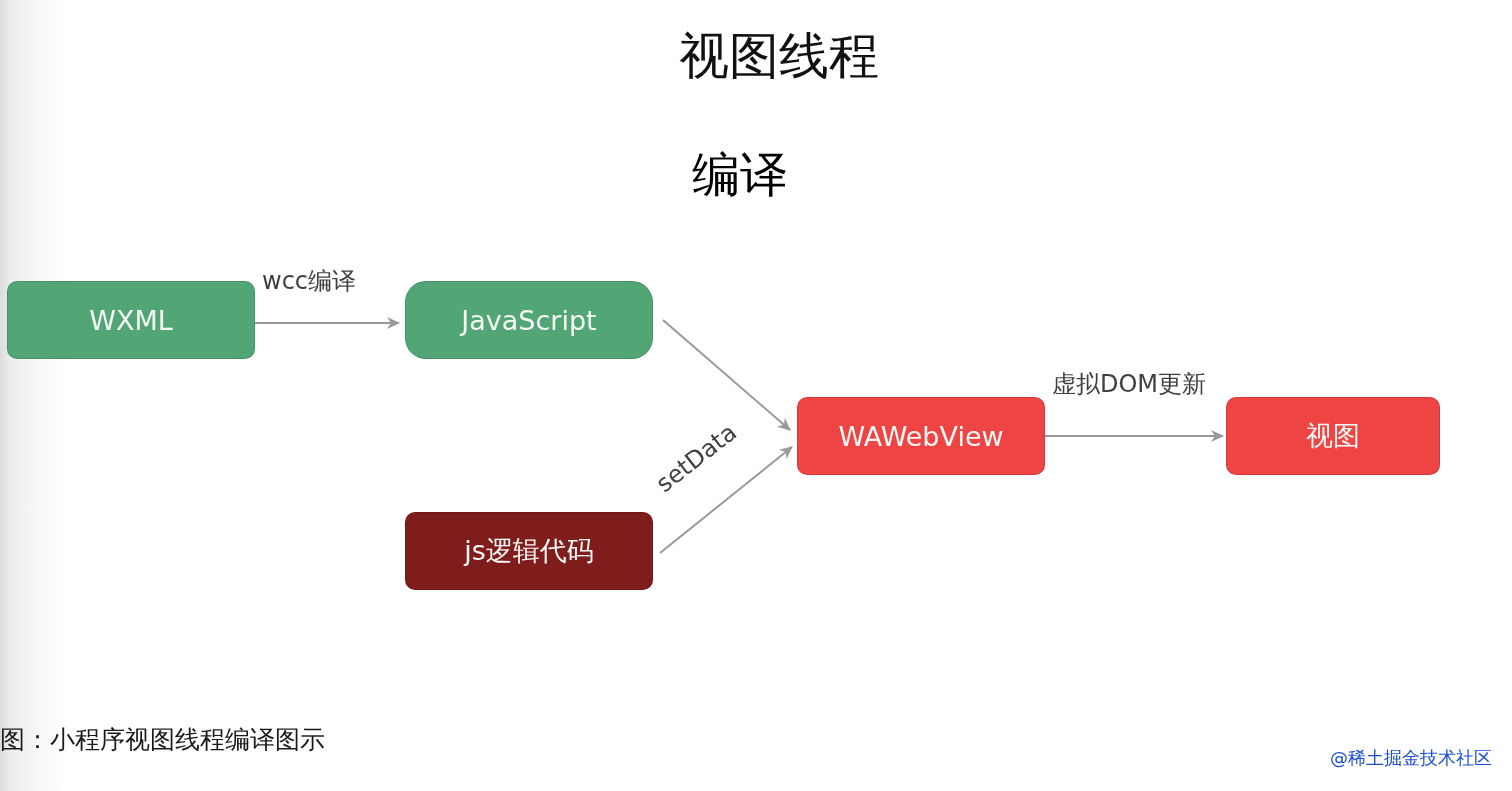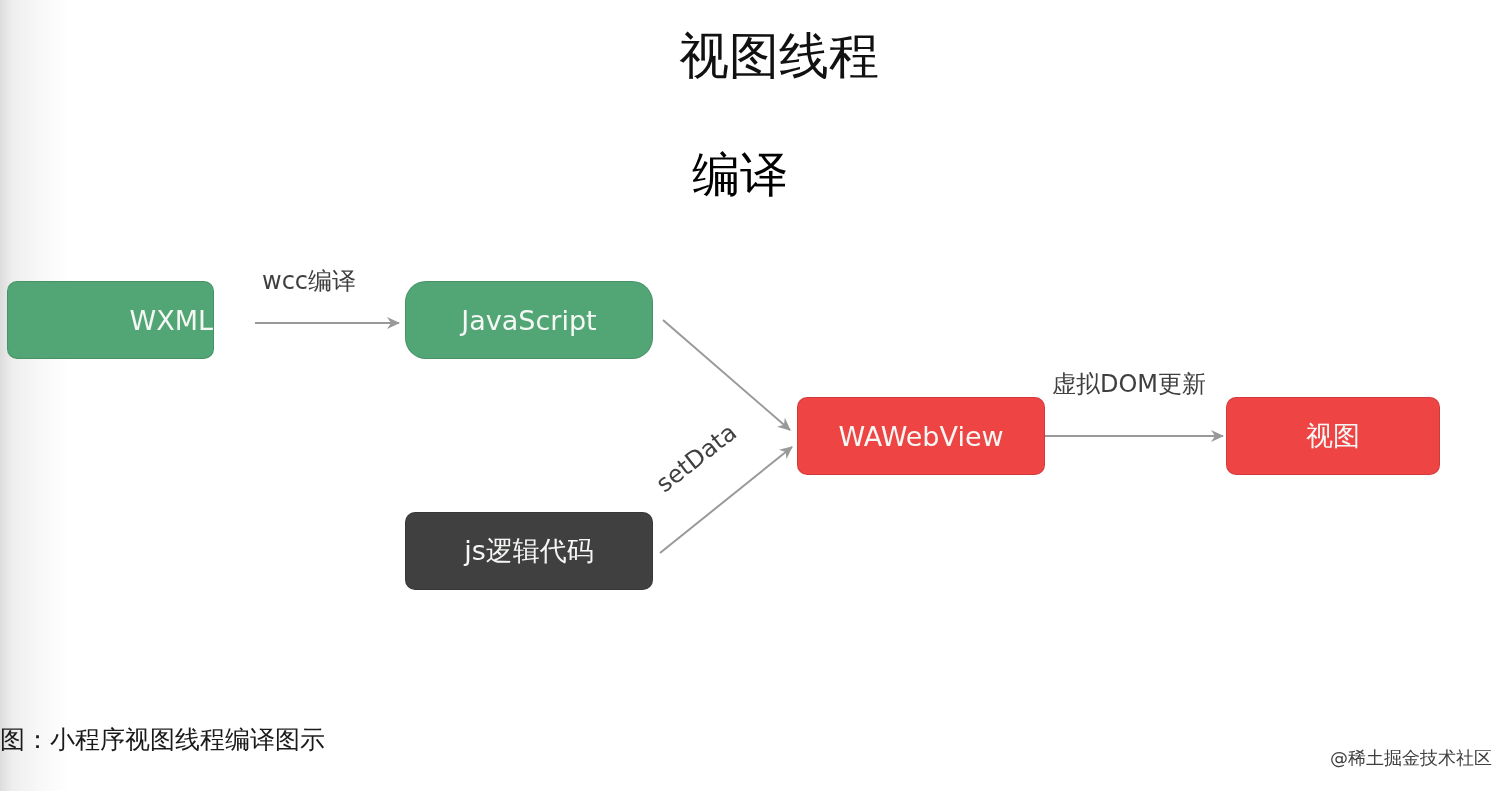--- a/index.html
+++ b/index.html
@@ -39,42 +39,42 @@
       border-radius: 10px;
       display: flex;
       align-items: center;
       justify-content: center;
       color: #f4f7f4;
       font-size: 27px;
       border: 1.5px solid rgba(0,0,0,0.12);
     }
     .node.green { background: #52a675; }
     .node.purple { background: #ef4444; }
-    .node.brown { background: #404040; }
+    .node.brown { background: #7f1d1d; }
     .edge-label {
       position: absolute;
       font-size: 24px;
       color: #3f3f3f;
       white-space: nowrap;
     }
     .caption {
       position: absolute;
       left: 0; width: 1480px;
       top: 722px;
       text-align: left;
       font-size: 25px;
       color: #1a1a1a;
       line-height: 36px;
     }
     .watermark {
       position: absolute;
       right: 20px;
       top: 746px;
       font-size: 18px;
-      color: #404040;
+      color: #1d4ed8;
     }
     svg.edges {
       position: absolute;
       left: 0; top: 0;
       width: 1512px; height: 791px;
       pointer-events: none;
     }
   </style>
 </head>
 <body>
@@ -87,21 +87,21 @@
     <marker id="arrow" markerWidth="14" markerHeight="12" refX="12" refY="6" orient="auto" markerUnits="userSpaceOnUse">
       <path d="M0,0 L13,6 L0,12 L4,6 Z" fill="#999999"></path>
     </marker>
   </defs>
   <line x1="255" y1="323" x2="399" y2="323" stroke="#999999" stroke-width="2" marker-end="url(#arrow)"></line>
   <line x1="663" y1="320" x2="790" y2="430" stroke="#999999" stroke-width="2" marker-end="url(#arrow)"></line>
   <line x1="660" y1="553" x2="792" y2="447" stroke="#999999" stroke-width="2" marker-end="url(#arrow)"></line>
   <line x1="1044" y1="436" x2="1223" y2="436" stroke="#999999" stroke-width="2" marker-end="url(#arrow)"></line>
 </svg>
 
-<div class="node green" style="left:7px; top:281px; width:207px; height:78px;justify-content:flex-end;">
+<div class="node green" style="left:7px; top:281px; width:248px; height:78px;">
   <span>WXML</span>
 </div>
 
 <div class="node green" style="left:405px; top:281px; width:248px; height:78px;border-radius:21px;">
   <span>JavaScript</span>
 </div>
 
 <div class="node brown" style="left:405px; top:512px; width:248px; height:78px;">
   <span>js逻辑代码</span>
 </div>

